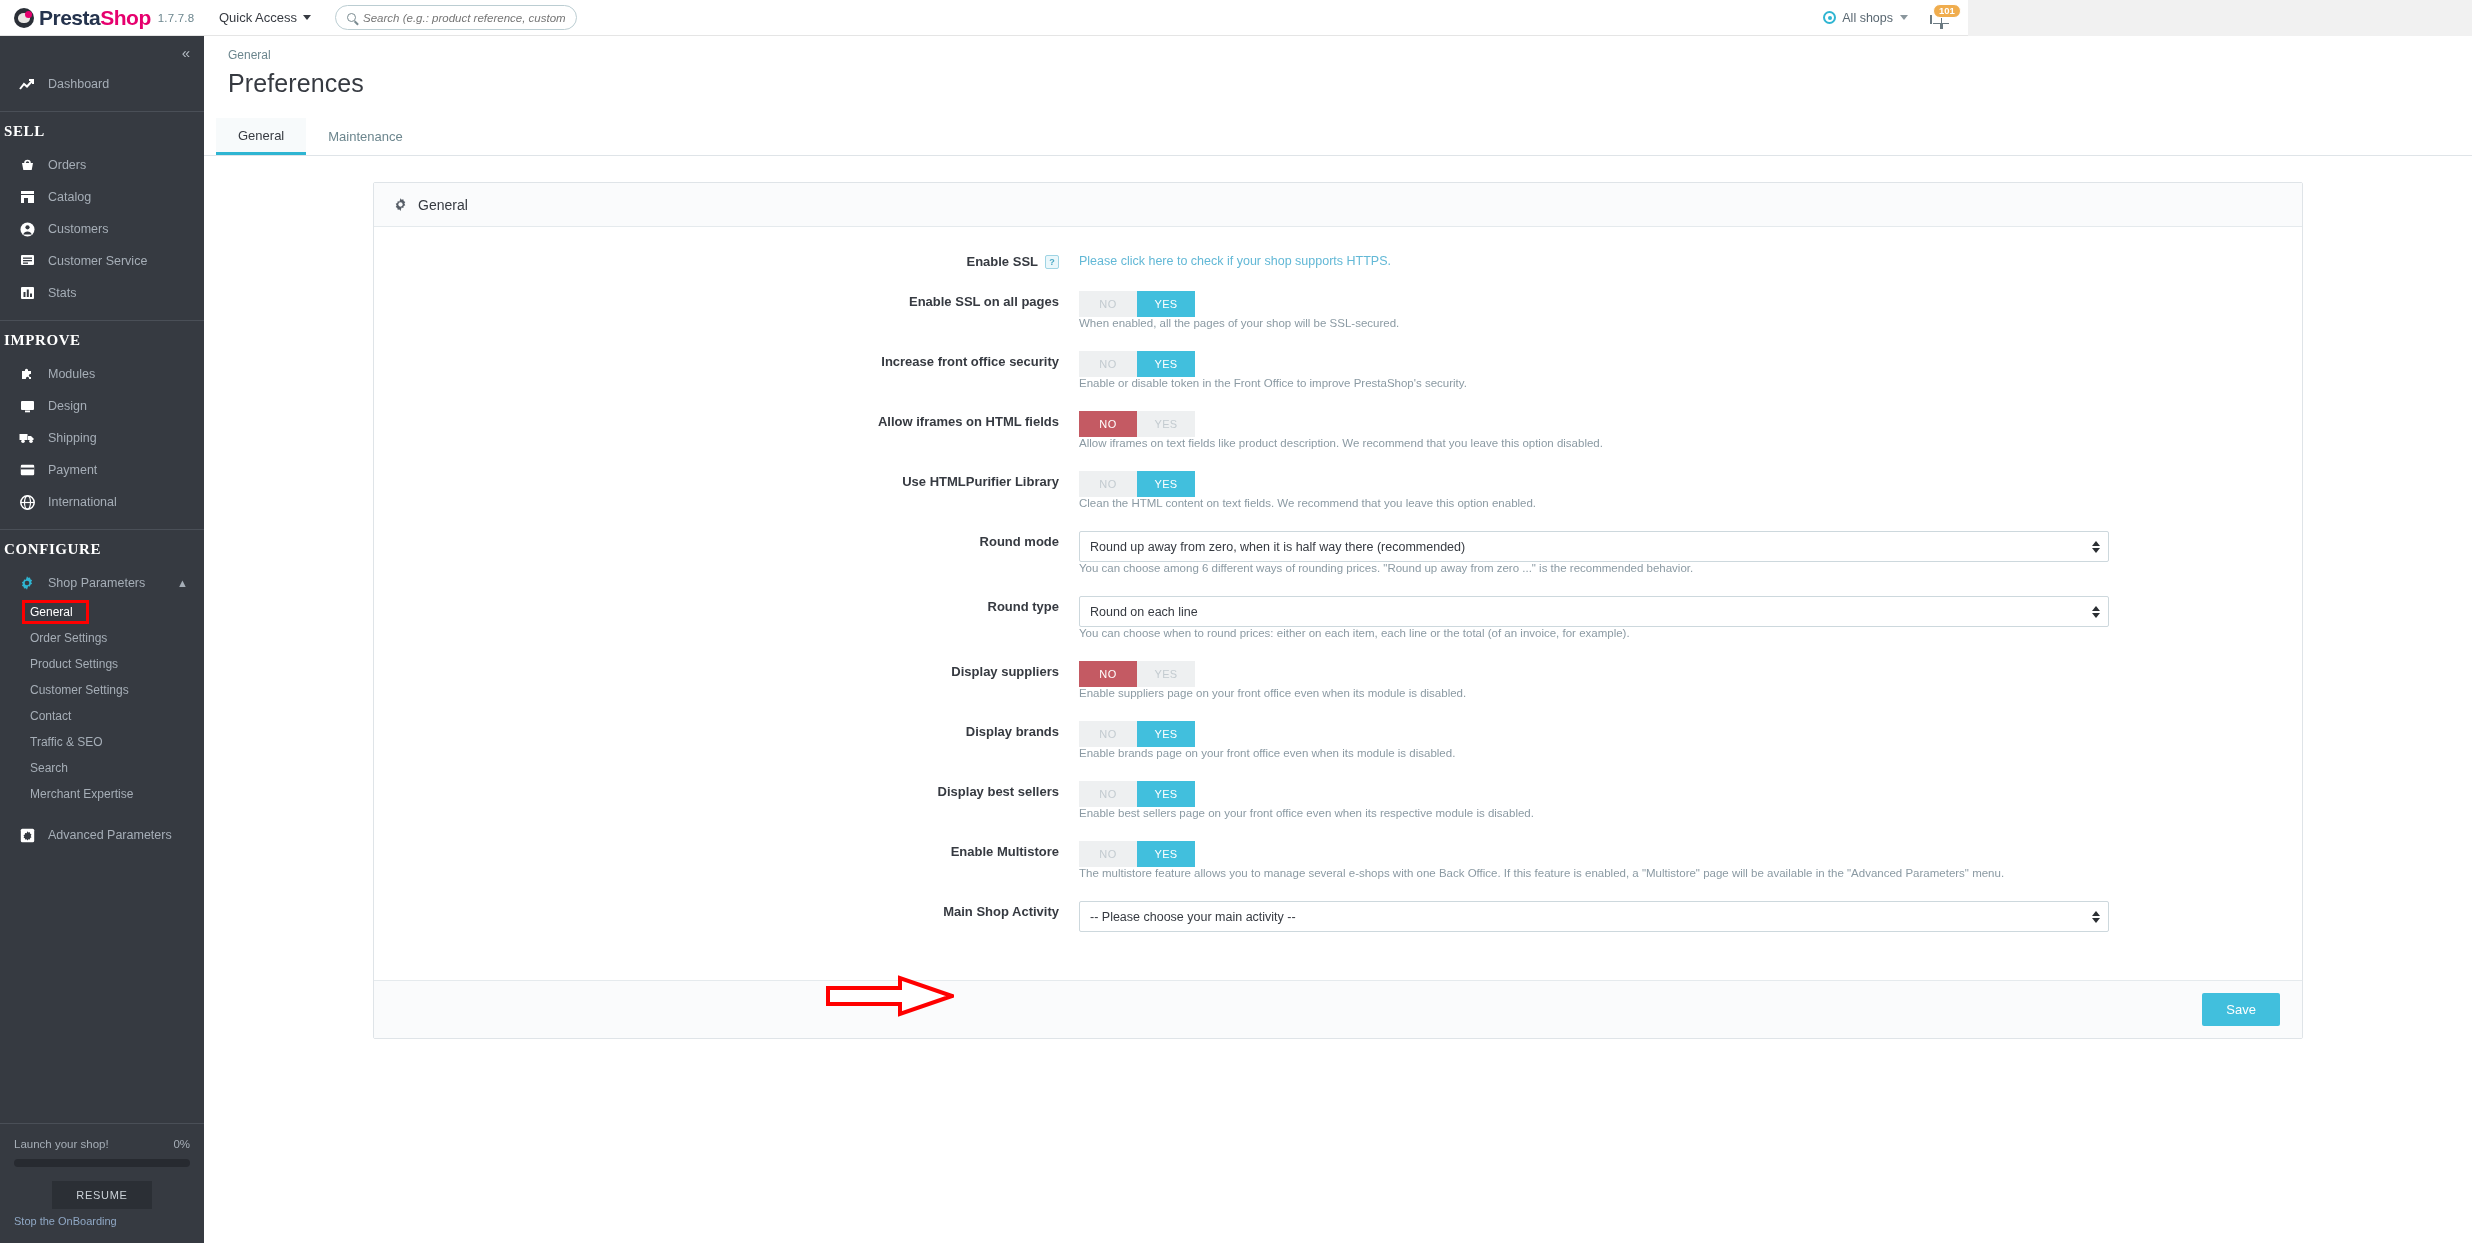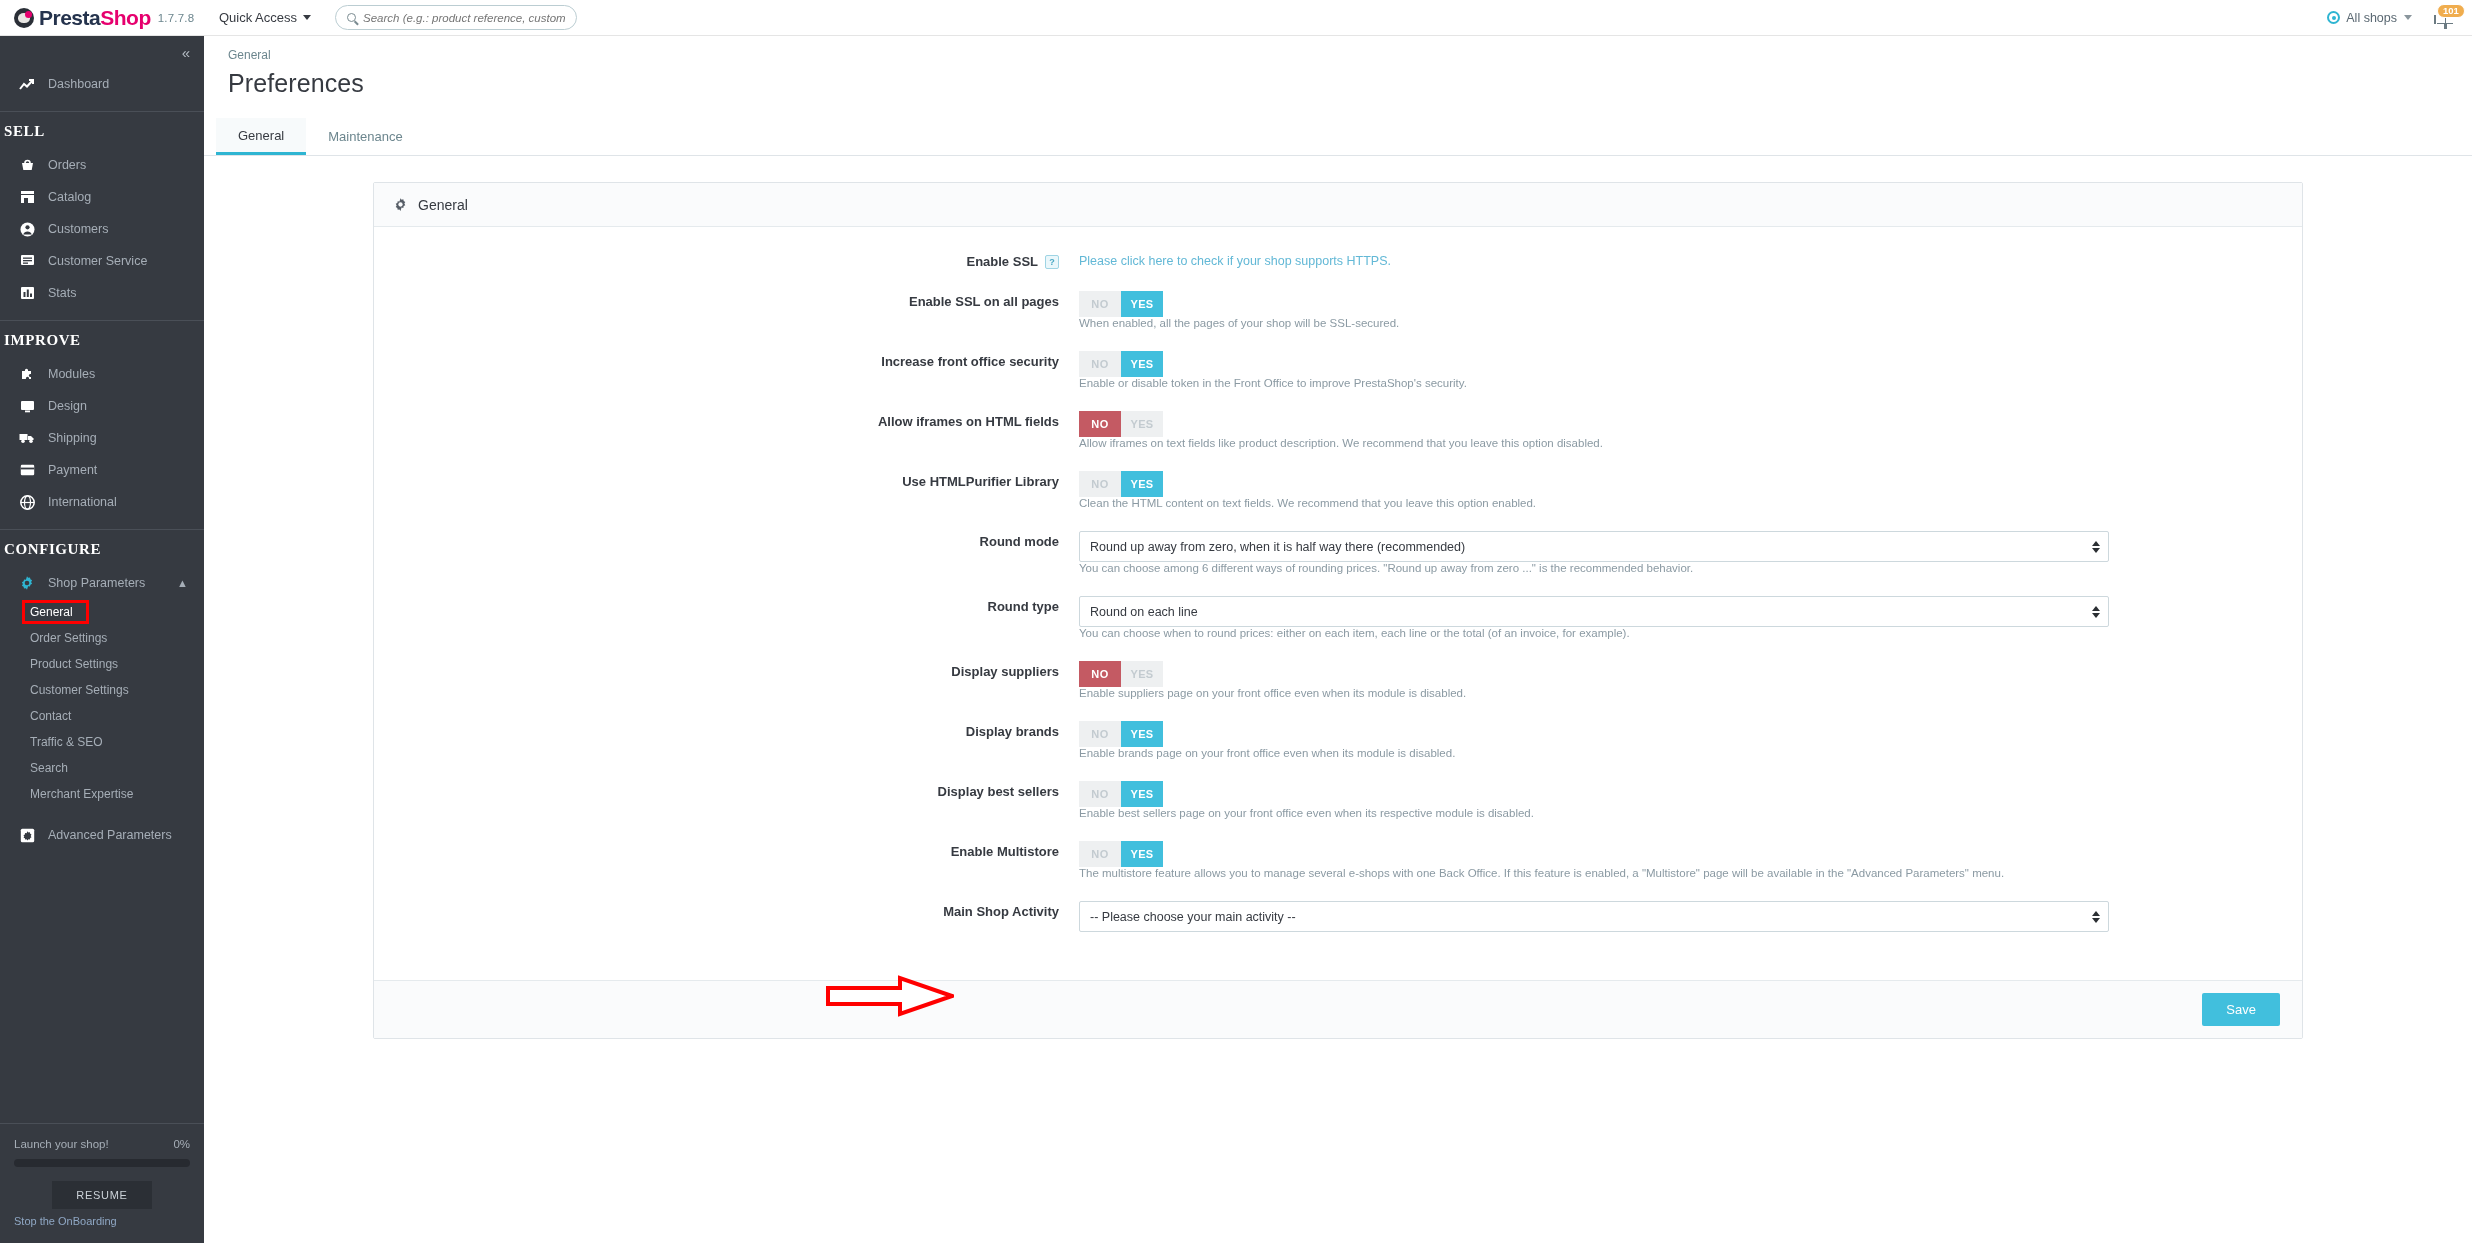--- a/index.html
+++ b/index.html
@@ -6,21 +6,21 @@
   html, body {
     width: 2472px; height: 1243px;
     font-family: "Liberation Sans", sans-serif;
     background: #f1f1f1;
     overflow: hidden;
   }
 
   
   .topbar {
     position: absolute; top: 0; left: 0;
-    width: 2472px; height: 36px;
+    width: 1968px; height: 36px;
     background: #ffffff;
     border-bottom: 1px solid #e5e5e5;
     display: flex; align-items: center;
     z-index: 50;
   }
   .logo-block {
     width: 204px; height: 36px;
     display: flex; align-items: center; padding-left: 14px;
   }
   .logo-mark {
@@ -241,21 +241,21 @@
     font-size: 9px; text-align: center; line-height: 12px; border-radius: 2px;
     cursor: pointer; margin-top: 1px;
   }
   .form-control { flex: 1; }
 
   .link-blue { font-size: 12.5px; color: #62b8d6; text-decoration: none; cursor: pointer; }
 
   .toggle { display: inline-flex; height: 26px; overflow: hidden; }
   .toggle span {
     display: flex; align-items: center; justify-content: center;
-    width: 42px; font-size: 11px; font-weight: bold; letter-spacing: .4px;
+    width: 58px; font-size: 11px; font-weight: normal; letter-spacing: .4px;
     cursor: pointer; user-select: none;
   }
   .tg-off { background: #eef0f1; color: #c3cbd0; }
   .tg-on-yes { background: #41bfdd; color: #ffffff; }
   .tg-on-no  { background: #c45a63; color: #ffffff; }
 
   .hint {
     font-size: 11.5px; color: #8b9aa3; 
   }
 

